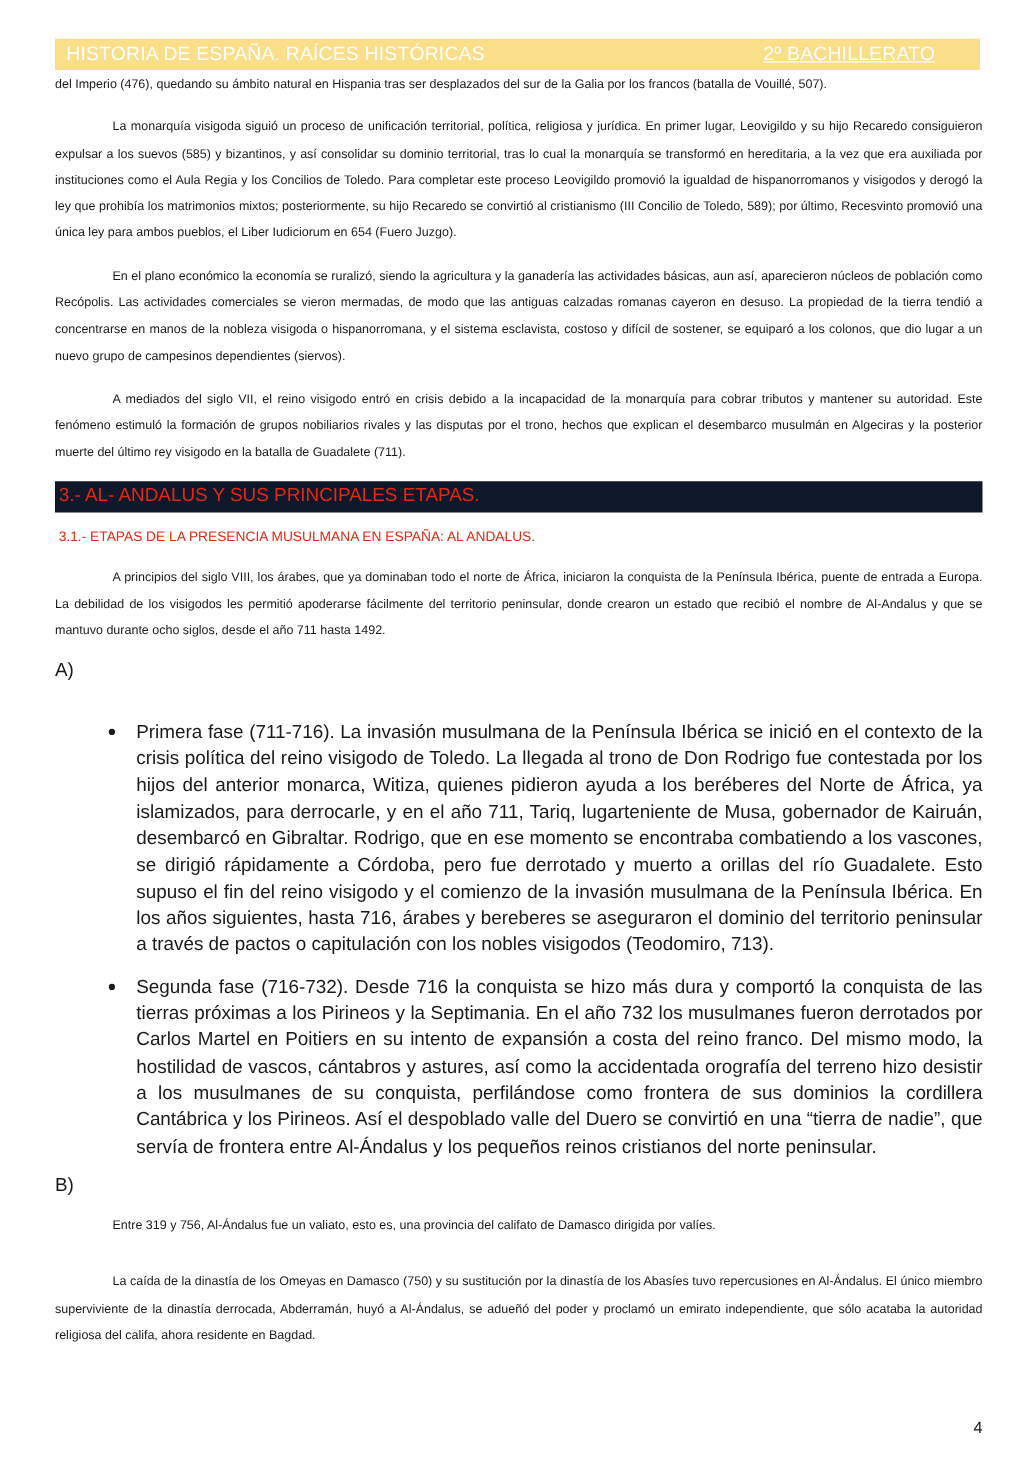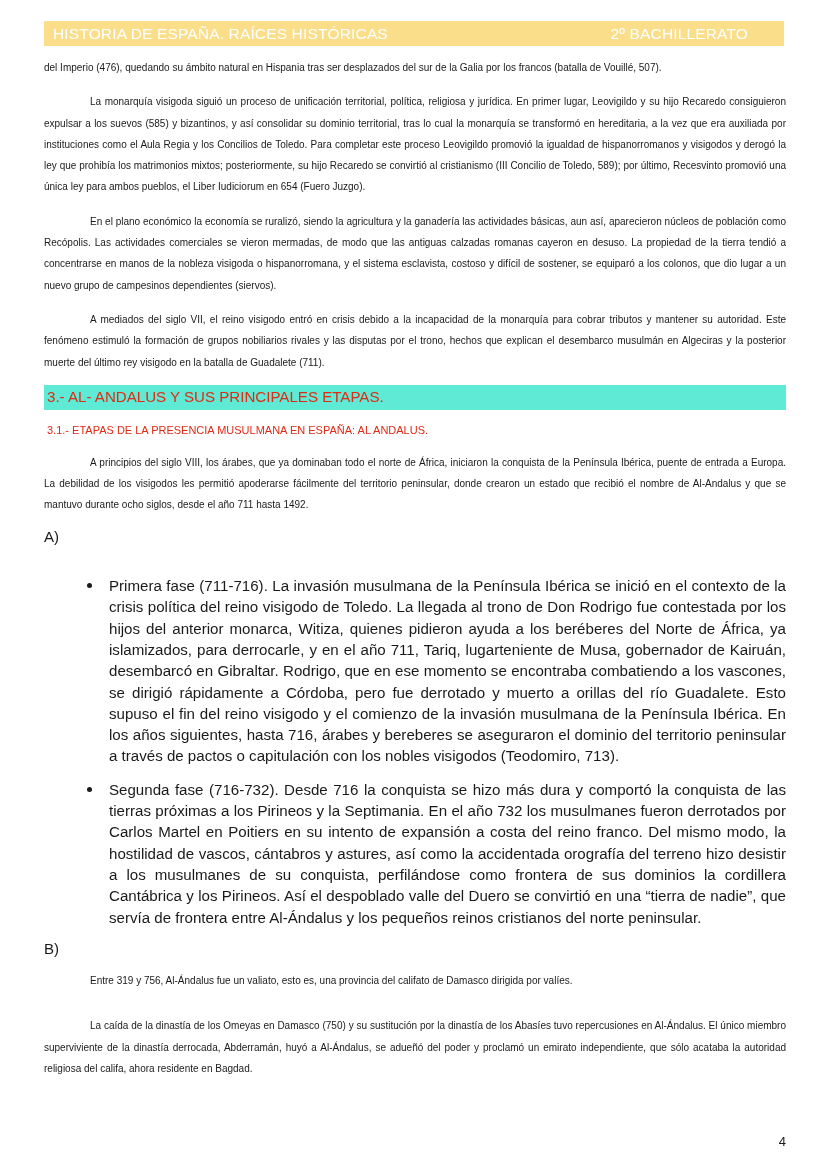--- a/index.html
+++ b/index.html
@@ -19,39 +19,40 @@
     position: relative;
     width: 828px;
     height: 1171px;
     box-sizing: border-box;
     padding: 0;
   }
   
   .doc-header {
     position: absolute;
     left: 44px;
-    top: 21px;
+    top: 31px;
     width: 740px;
     height: 25px;
     background: #fade8a;
     display: flex;
     align-items: center;
     justify-content: space-between;
     box-sizing: border-box;
     padding: 0 14px 0 9px;
   }
   .doc-header .hdr-text {
     color: #ffffff;
     font-size: 15.5px;
     letter-spacing: 0.15px;
     white-space: nowrap;
     line-height: 1;
   }
   .doc-header .hdr-right {
     padding-right: 22px;
+    text-decoration: underline;
   }
 
   
   .content {
     position: absolute;
     left: 44px;
     top: 57px;
     width: 742px;
   }
   p.para {
@@ -60,21 +61,21 @@
     line-height: 21.3px;
     text-align: justify;
     text-justify: inter-word;
     color: #1a1a1a;
   }
   p.para.indent { text-indent: 46px; }
   p.block { margin-bottom: 13px; }
 
   
   .heading-hl {
-    background: #5eead4;
+    background: #0f172a;
     color: #e02a14;
     font-size: 15.1px;
     line-height: 22px;
     padding: 1px 0 2px 3px;
     margin: 12px 0 0 0;
     width: 742px;
     box-sizing: border-box;
     white-space: nowrap;
   }
   .heading-red {

